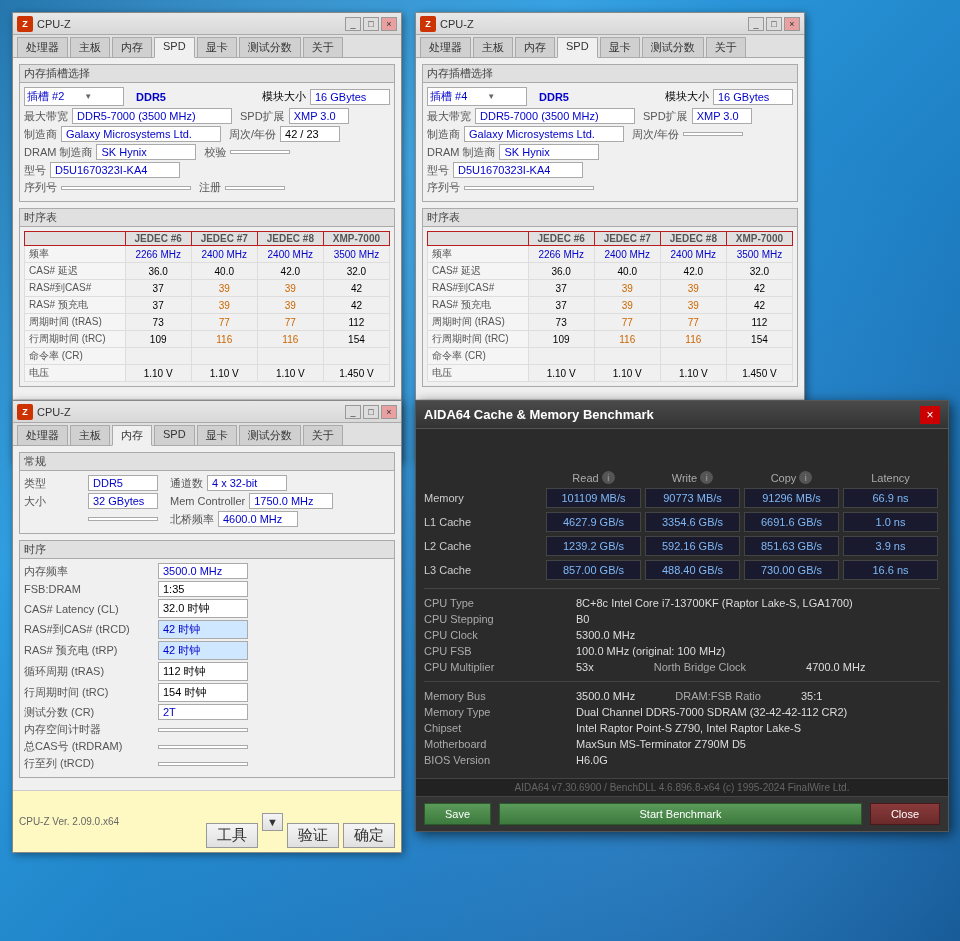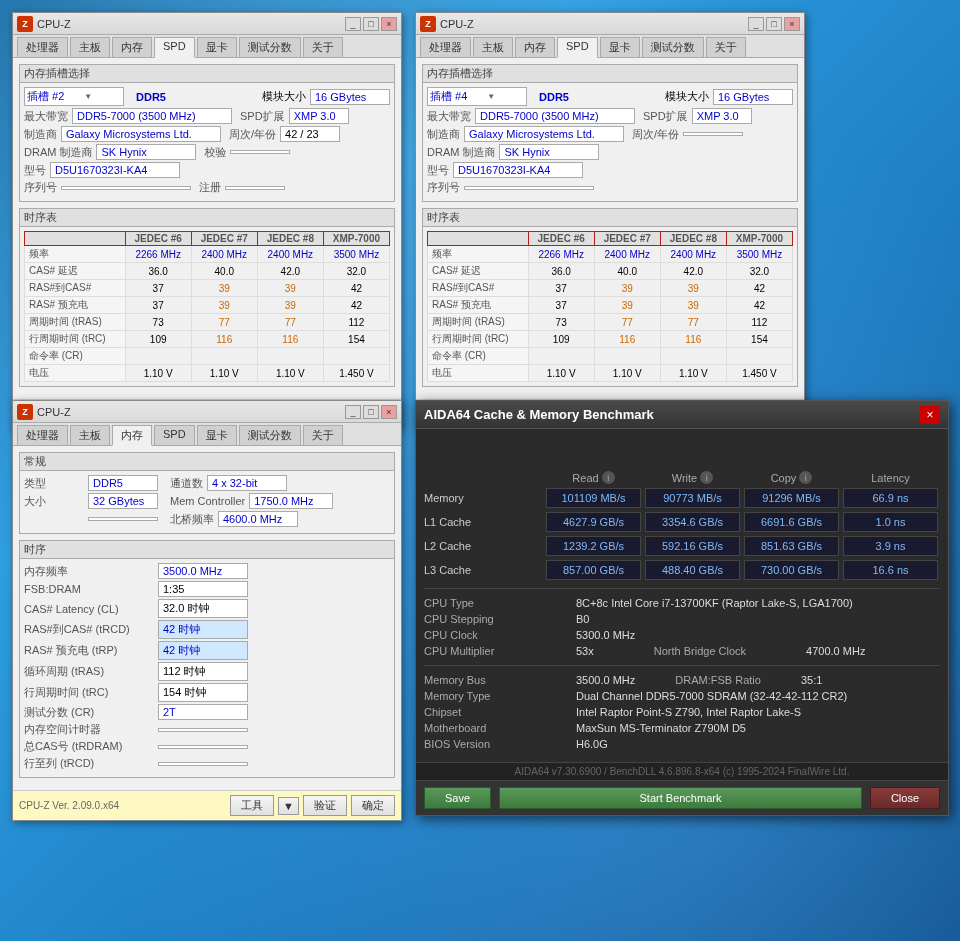--- a/index.html
+++ b/index.html
@@ -207,23 +207,24 @@
     .footer-version {
       flex: 1;
       color: #666;
       font-size: 10px;
     }
 
     .btn {
       background: linear-gradient(to bottom, #f5f5f5, #e0e0e0);
       border: 1px solid #999;
       padding: 2px 10px;
-      font-size: 11px;
+      font-size: 15px;
       cursor: pointer;
       color: #333;
+      margin-top: 28px;
     }
 
     .btn-dropdown {
       background: linear-gradient(to bottom, #f5f5f5, #e0e0e0);
       border: 1px solid #999;
       padding: 2px 4px;
       font-size: 11px;
       cursor: pointer;
       color: #333;
     }
@@ -893,20 +894,24 @@
     </div>
     <div class="aida-info-row">
       <div class="aida-info-label">CPU Stepping</div>
       <div class="aida-info-value">B0</div>
     </div>
     <div class="aida-info-row">
       <div class="aida-info-label">CPU Clock</div>
       <div class="aida-info-value">5300.0 MHz</div>
     </div>
     <div class="aida-info-row">
+      <div class="aida-info-label">CPU FSB</div>
+      <div class="aida-info-value">100.0 MHz  (original: 100 MHz)</div>
+    </div>
+    <div class="aida-info-row">
       <div class="aida-info-label">CPU Multiplier</div>
       <div class="aida-info-value" style="display:flex; gap:60px;">
         <span>53x</span>
         <span style="color:#aaa;">North Bridge Clock</span>
         <span>4700.0 MHz</span>
       </div>
     </div>
 
     <div class="aida-separator"></div>
 

